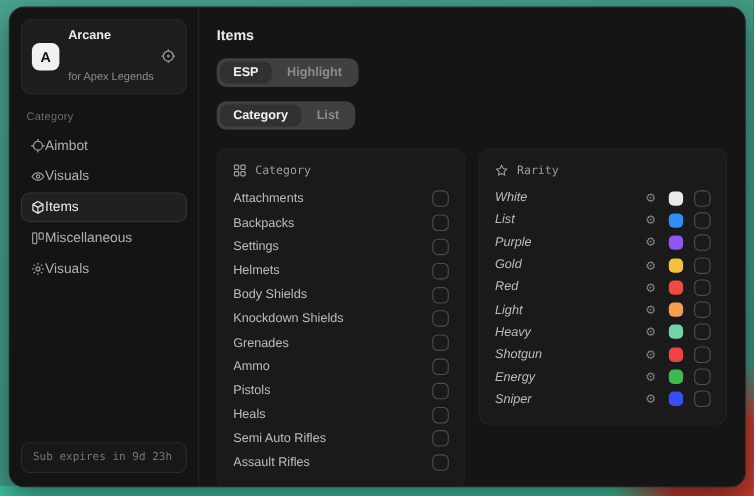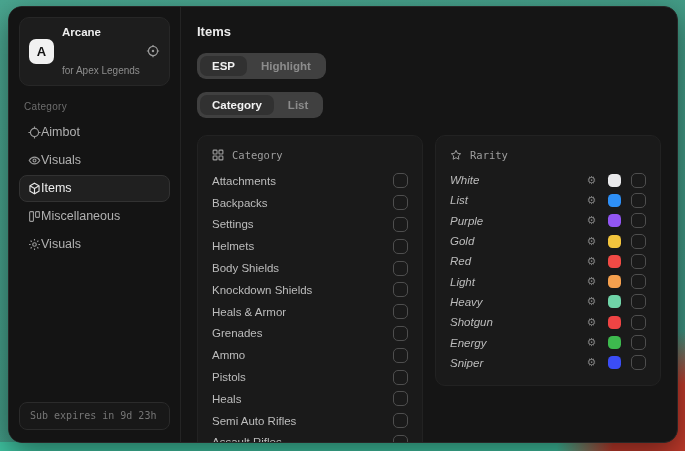--- a/index.html
+++ b/index.html
@@ -223,24 +223,20 @@
             <div class="row cat-row">
               <span class="row-label">Body Shields</span>
               <span class="checkbox"></span>
             </div>
 
             <div class="row cat-row">
               <span class="row-label">Knockdown Shields</span>
               <span class="checkbox"></span>
             </div>
 
-            <div class="row cat-row">
-              <span class="row-label">Heals &amp; Armor</span>
-              <span class="checkbox"></span>
-            </div>
 
             <div class="row cat-row">
               <span class="row-label">Grenades</span>
               <span class="checkbox"></span>
             </div>
 
             <div class="row cat-row">
               <span class="row-label">Ammo</span>
               <span class="checkbox"></span>
             </div>

